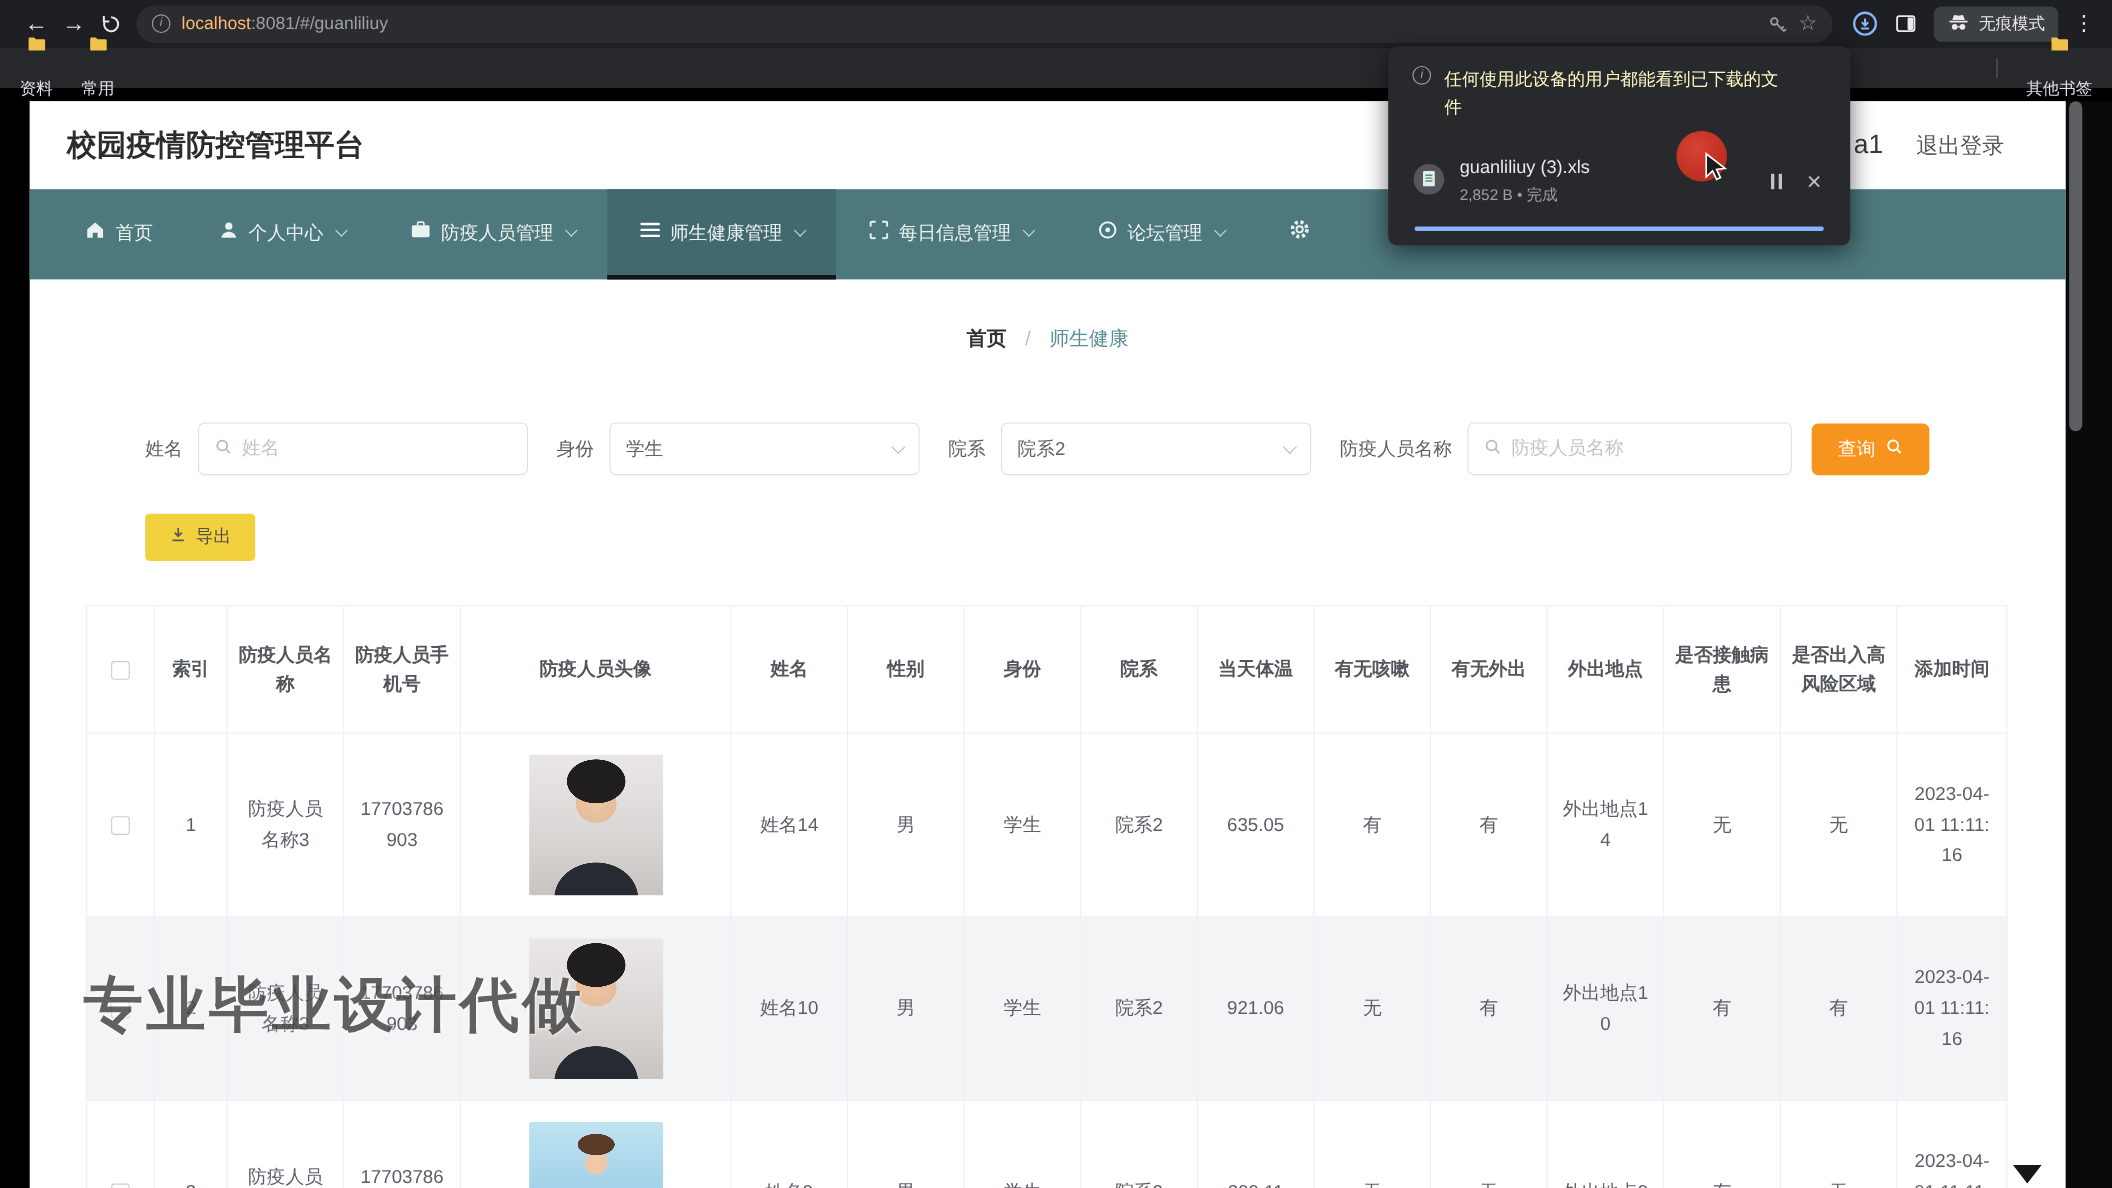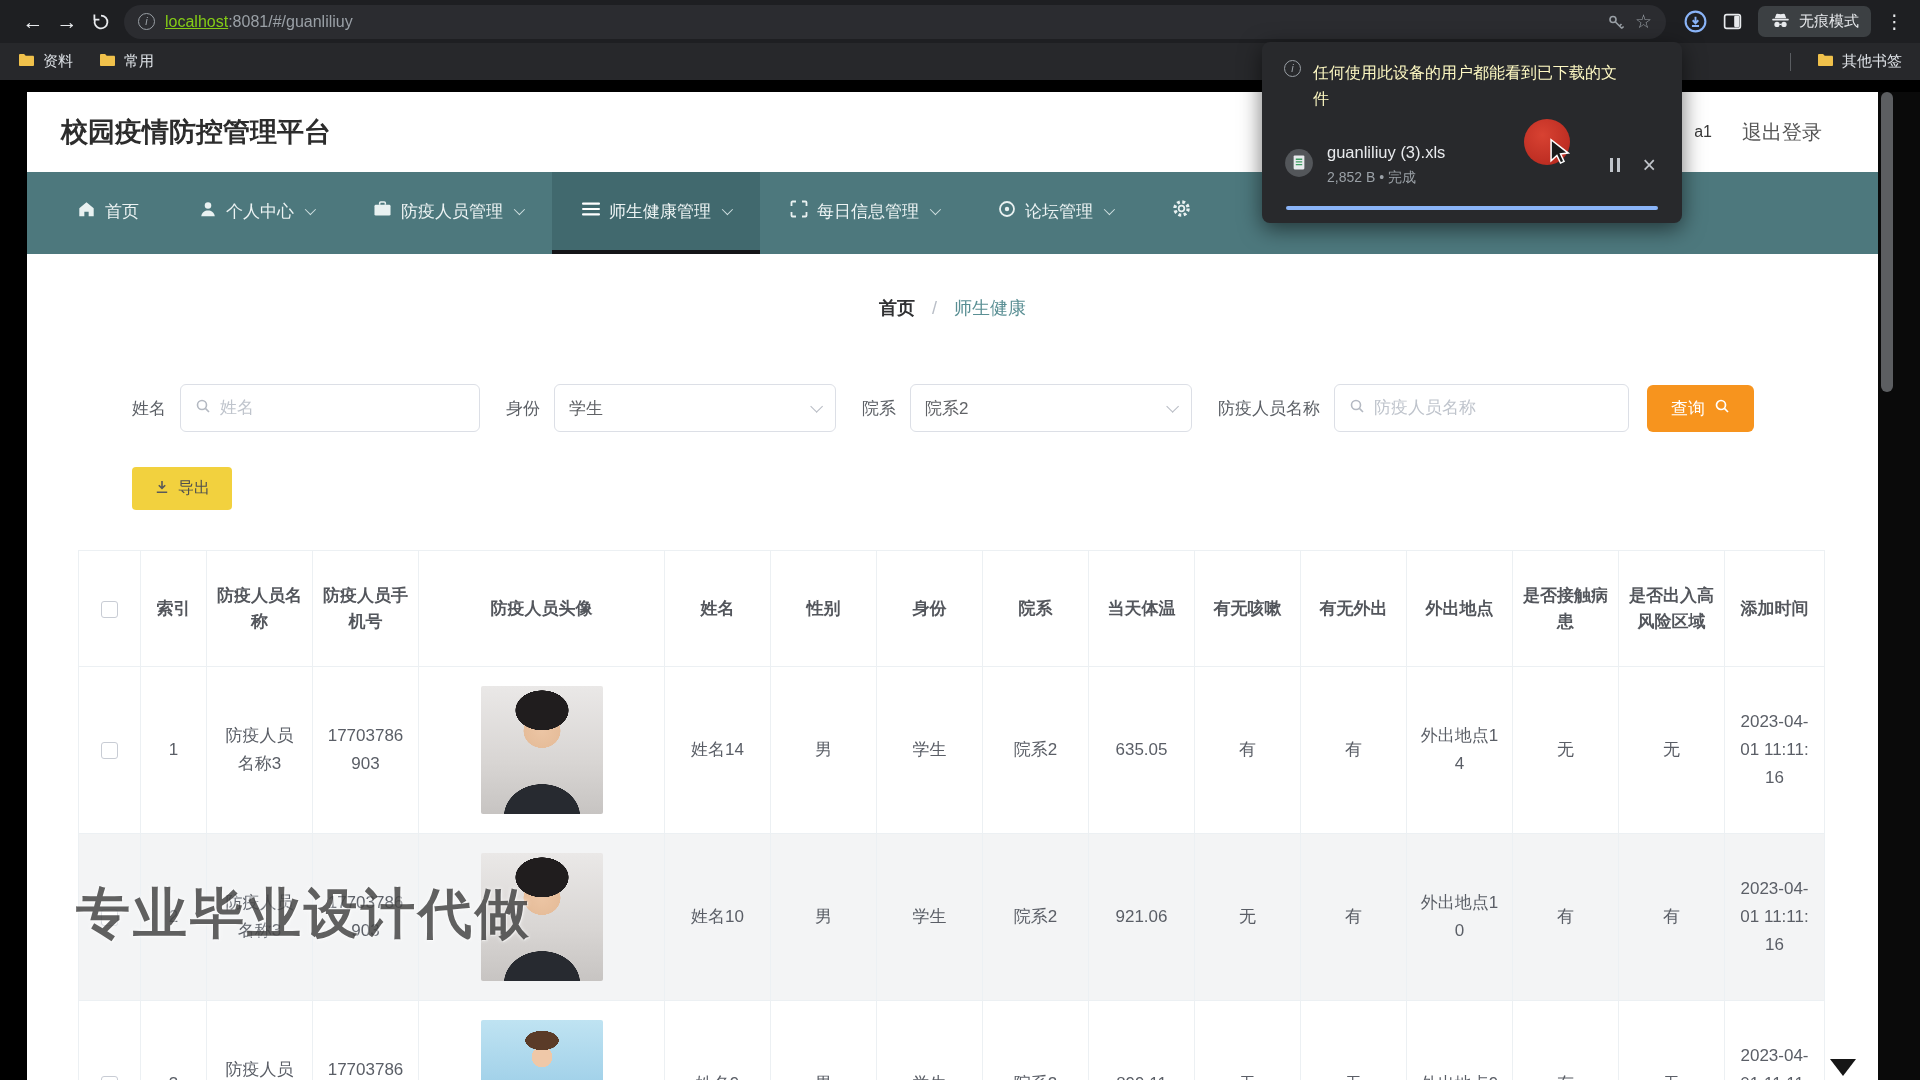--- a/index.html
+++ b/index.html
@@ -9,42 +9,42 @@
   
   .chrome { position:absolute; top:0; left:0; width:1920px; height:80px; z-index:10; }
   .toolbar { height:43px; background:#1e1f22; display:flex; align-items:center; padding:0 16px; }
   .nav-btn { width:34px; height:34px; display:flex; align-items:center; justify-content:center;
     color:#e8eaed; font-size:21px; border-radius:50%; flex:0 0 auto; }
   .omnibox { flex:1 1 auto; height:34px; margin:0 10px 0 6px; background:#2b2c30; border-radius:17px;
     display:flex; align-items:center; padding:0 14px; gap:10px; min-width:0; }
   .info-badge { width:17px; height:17px; border:1.5px solid #9aa0a6; border-radius:50%;
     color:#9aa0a6; font-size:11px; line-height:14px; text-align:center; font-style:italic; flex:0 0 auto; }
   .url { flex:1 1 auto; font-size:16px; white-space:nowrap; overflow:hidden; }
-  .url-host { color:#84cc16;text-decoration:underline; }
+  .url-host { color:#fdba74; }
   .url-rest { color:#9aa0a6; }
   .omni-icon { flex:0 0 auto; display:flex; align-items:center; }
   .star { color:#9aa0a6; font-size:19px; }
   .tb-icon { margin:0 7px; display:flex; align-items:center; flex:0 0 auto; }
   .incog-chip { display:flex; align-items:center; gap:8px; background:#3c4043; border-radius:7px;
     padding:5px 12px; color:#e8eaed; font-size:15px; margin:0 8px; flex:0 0 auto; }
   .dots { color:#e8eaed; font-size:19px; letter-spacing:0; margin-left:6px; flex:0 0 auto; }
 
   .bookmarks { height:37px; background:#27282b; display:flex; align-items:center; padding:0 18px;
     gap:26px; color:#dde1e6; font-size:15px; }
-  .bm-item { display:flex; align-items:center; gap:8px; }
+  .bm-item { display:flex; align-items:center; gap:20px;flex-direction:column; }
   .bm-spacer { flex:1 1 auto; }
   .bm-sep { width:1px; height:18px; background:#5a5d61; }
 
   
   .page { position:absolute; left:27px; top:92px; width:1851px; height:988px; background:#fff;
     overflow:hidden; z-index:5; }
 
   .app-header { height:80px; display:flex; align-items:center; padding:0 56px 0 34px; background:#fff; }
   .app-title { font-size:27px; font-weight:bold; color:#2c2c2c; flex:1 1 auto; }
-  .user-frag { font-size:16px; color:#3a3a3a; margin-right:30px; }
+  .user-frag { font-size:24px; color:#3a3a3a; margin-right:30px; }
   .logout { font-size:20px; color:#565656; }
 
   .main-nav { height:82px; background:#4d787d; display:flex; align-items:stretch; padding-left:20px; }
   .nav-item { display:flex; align-items:center; gap:9px; padding:0 30px; font-size:17px;
     color:#ecf3f3; border-bottom:4px solid transparent; }
   .nav-item.active { background:#41696e; border-bottom-color:#141518; }
   .nav-caret { width:8px; height:8px; border-right:1.6px solid #cfdfe0; border-bottom:1.6px solid #cfdfe0;
     transform:rotate(45deg) translateY(-2px); margin-left:2px; }
 
   .breadcrumb { margin-top:42px; text-align:center; font-size:18px; }

